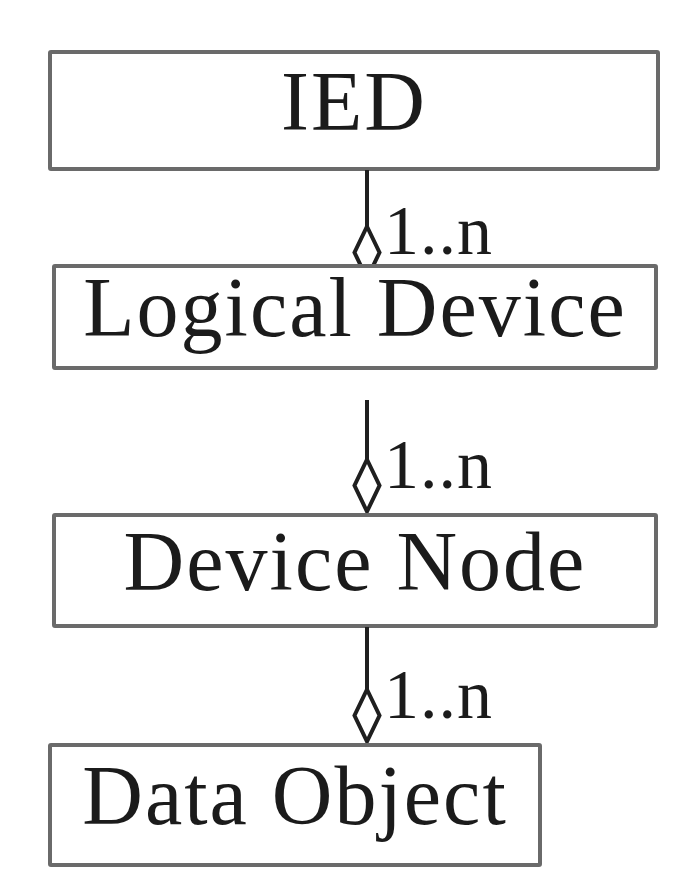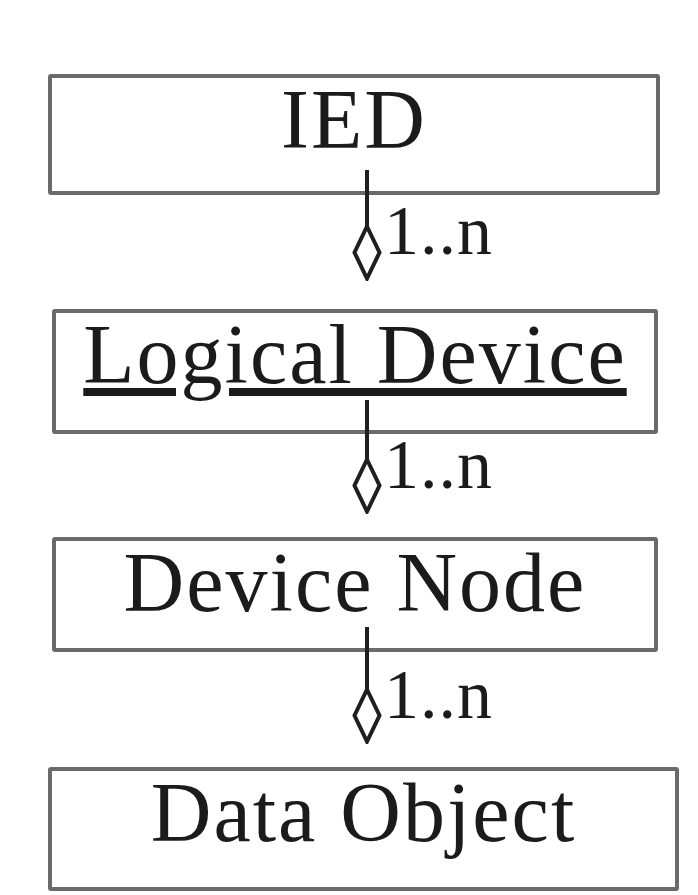--- a/index.html
+++ b/index.html
@@ -13,36 +13,36 @@
     height: 895px;
     background: var(--background, #ffffff);
     font-family: "Liberation Serif", "DejaVu Serif", serif;
     overflow: hidden;
     filter: blur(0.4px);
   }
   .node {
     position: absolute;
     box-sizing: border-box;
     display: flex;
+    align-items: center;
     justify-content: center;
     background: var(--box-fill, #ffffff);
     border: 4px solid var(--box-border, #6a6a6a);
     border-radius: 3px;
     color: var(--text, #1b1b1b);
     font-size: 84px;
     letter-spacing: 2px;
     white-space: nowrap;
     line-height: 1;
     padding-bottom: 18px;
-    margin-top: 24px;
   }
   #node-0 { left: 48px; top: 50px;  width: 612px; height: 121px; }
-  #node-1 { left: 52px; top: 285px; width: 606px; height: 125px; text-decoration: underline; }
+  #node-1 { left: 52px; top: 264px; width: 606px; height: 106px; }
   #node-2 { left: 52px; top: 513px; width: 606px; height: 115px; }
-  #node-3 { left: 48px; top: 743px; width: 631px; height: 124px; }
+  #node-3 { left: 48px; top: 743px; width: 494px; height: 124px; }
 
   .connector {
     position: absolute;
     left: 0;
     width: 598px;
   }
   #connector-0 { top: 170px; height: 110px; }
   #connector-1 { top: 400px; height: 113px; }
   #connector-2 { top: 627px; height: 116px; }
 

